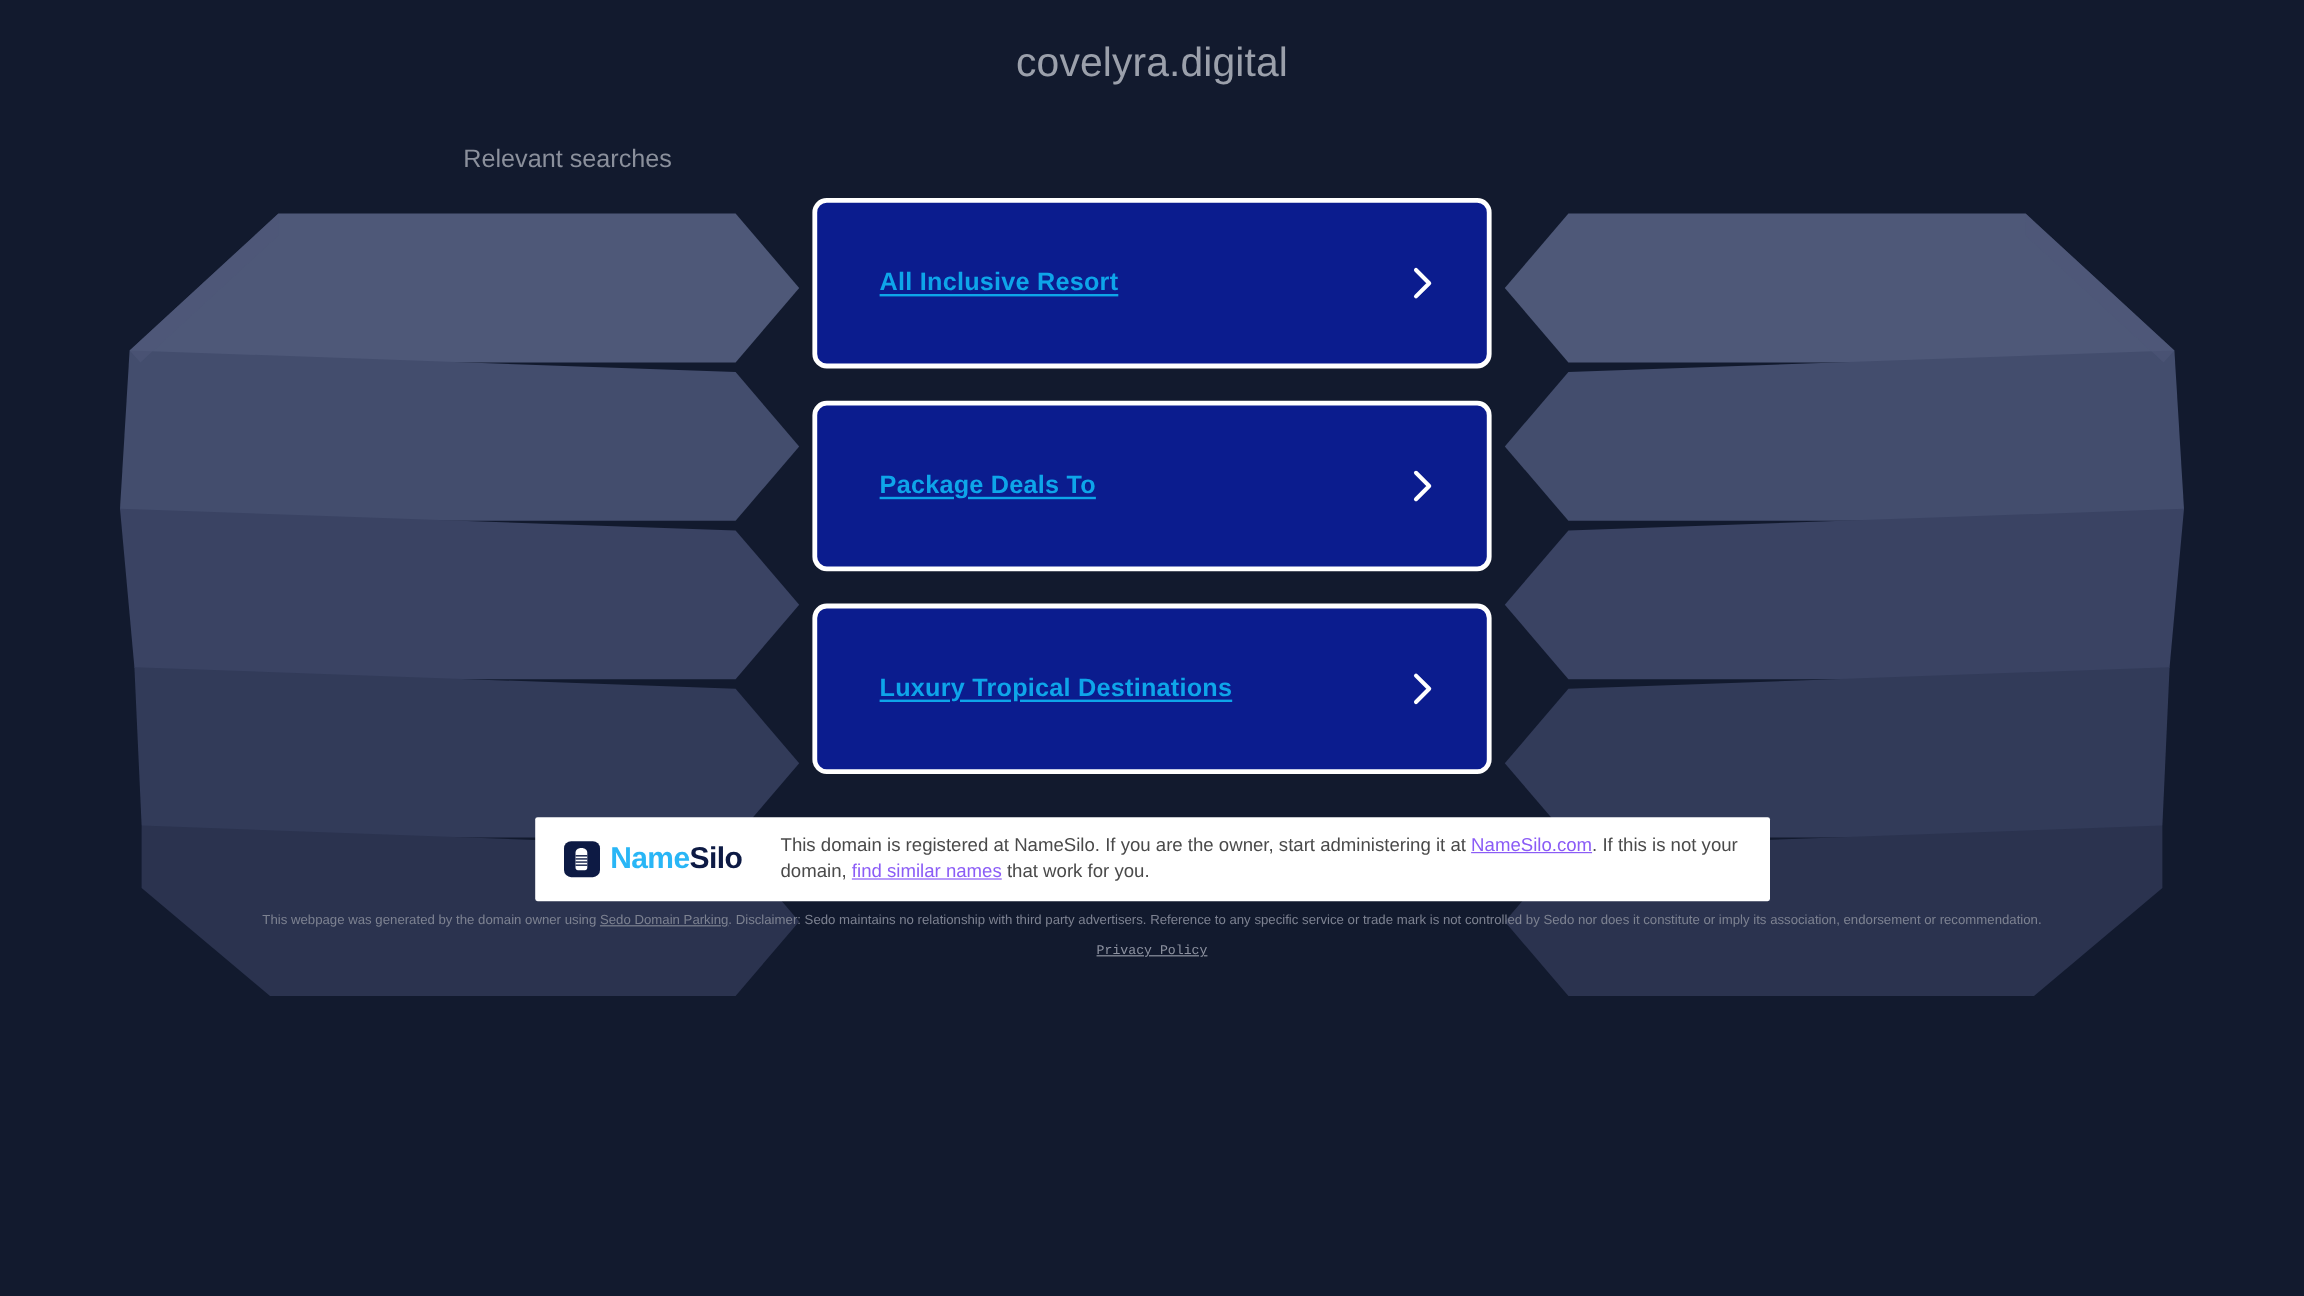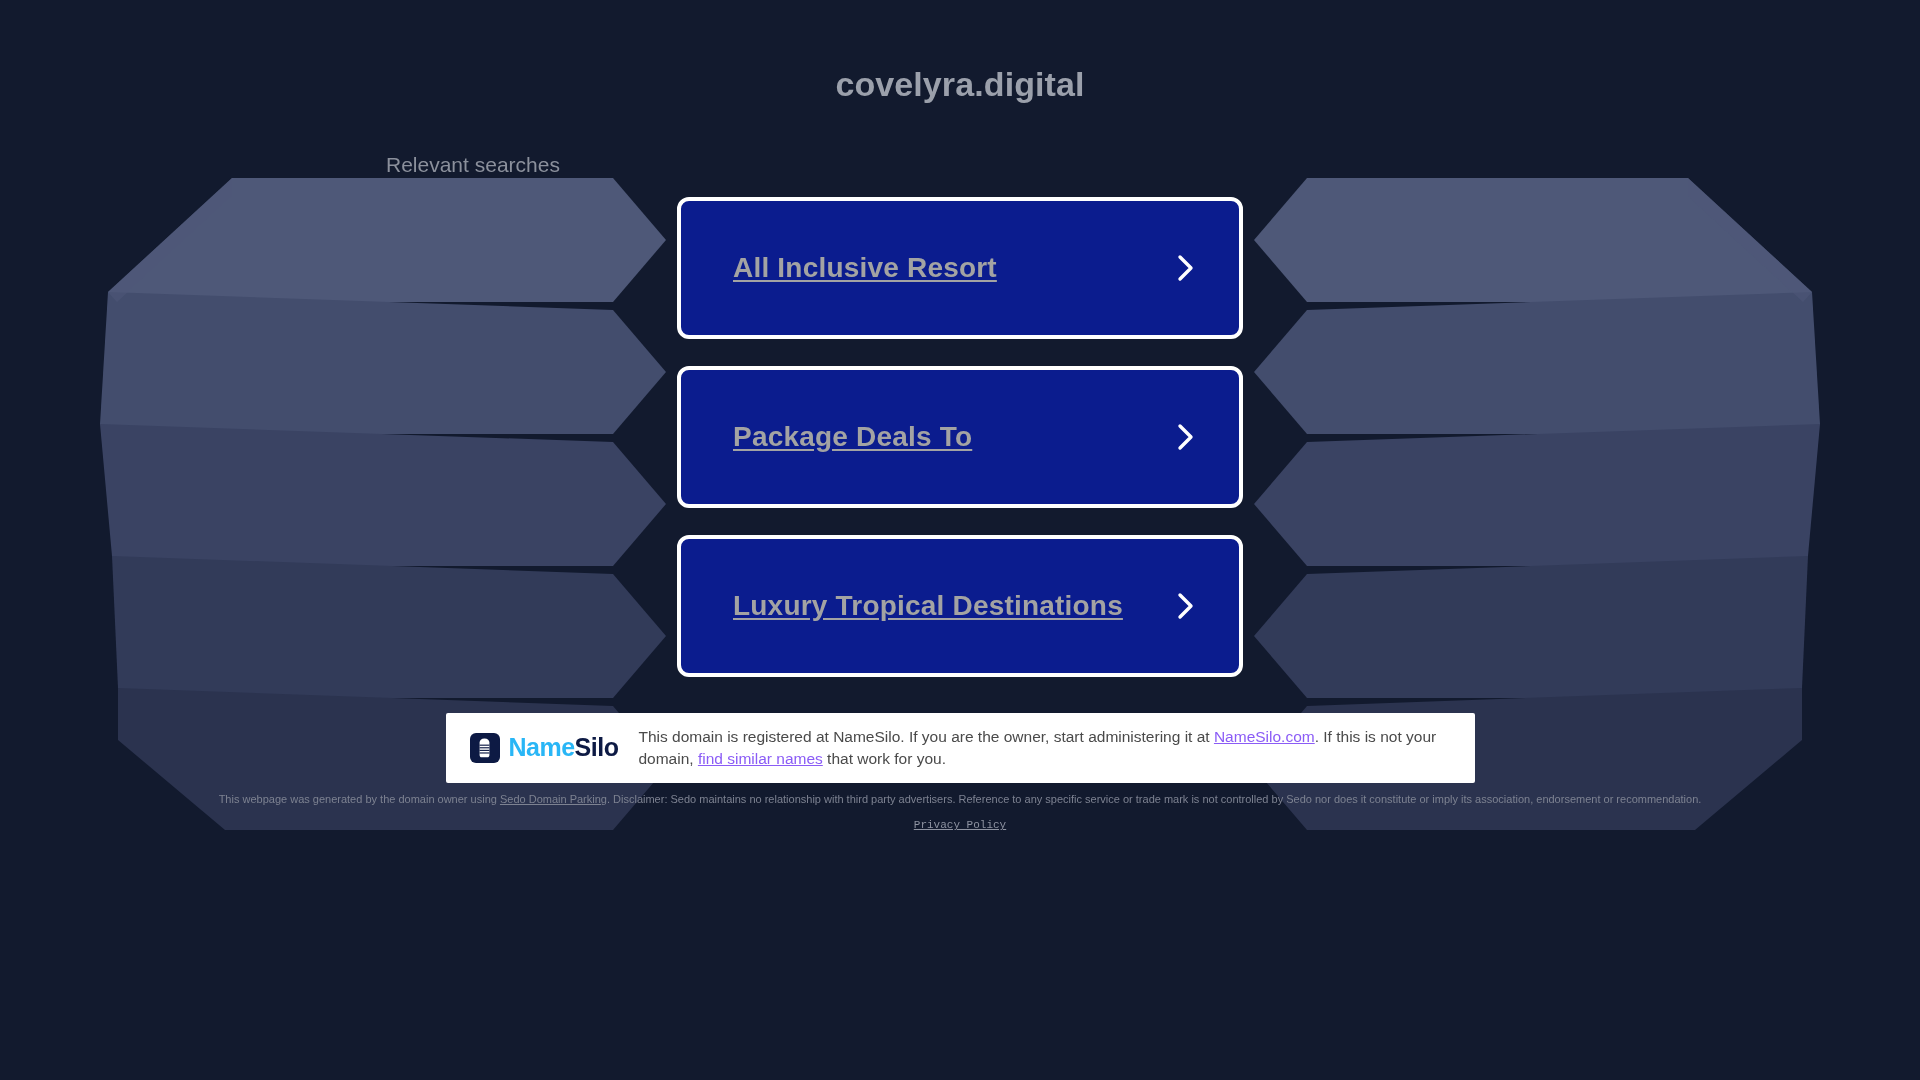--- a/index.html
+++ b/index.html
@@ -30,25 +30,24 @@
     z-index: 0;
   }
 
   
   .title {
     position: relative;
     z-index: 5;
     text-align: center;
     color: #9ba0ab;
     font-size: 34px;
-    font-weight: 700;
+    font-weight: 400;
     line-height: 1.2;
-    padding-top: 19px;
+    padding-top: 32px;
     letter-spacing: 0.1px;
-    margin-top: 45px;
   }
 
   
   .rs-wrap {
     position: relative;
     z-index: 5;
     width: 1920px;
     margin-top: 48px;
   }
   .rs-heading {
@@ -75,22 +74,22 @@
     border-radius: 12px;
     height: 142px;
     margin-bottom: 27px;
     display: flex;
     align-items: center;
     justify-content: space-between;
     padding: 0 42px 0 52px;
     cursor: pointer;
   }
   .card-label {
-    color: #a3a3a3;
-    font-size: 28px;
+    color: #0ea5e9;
+    font-size: 21px;
     font-weight: bold;
     text-decoration: underline;
     text-underline-offset: 3px;
     letter-spacing: 0.2px;
     white-space: nowrap;
   }
   .chevron {
     display: block;
     width: 22px;
     height: 34px;
@@ -138,20 +137,21 @@
     position: relative;
     z-index: 5;
     width: 1029px;
     margin: 36px auto 0 auto;
     background: #ffffff;
     border-radius: 2px;
     display: flex;
     align-items: center;
     padding: 13px 18px;
     min-height: 54px;
+    gap: 12px;
   }
   .ns-logo {
     display: flex;
     align-items: center;
     flex: 0 0 auto;
     margin-right: 16px;
     margin-left: 6px;
   }
   .ns-mark {
     width: 30px;

